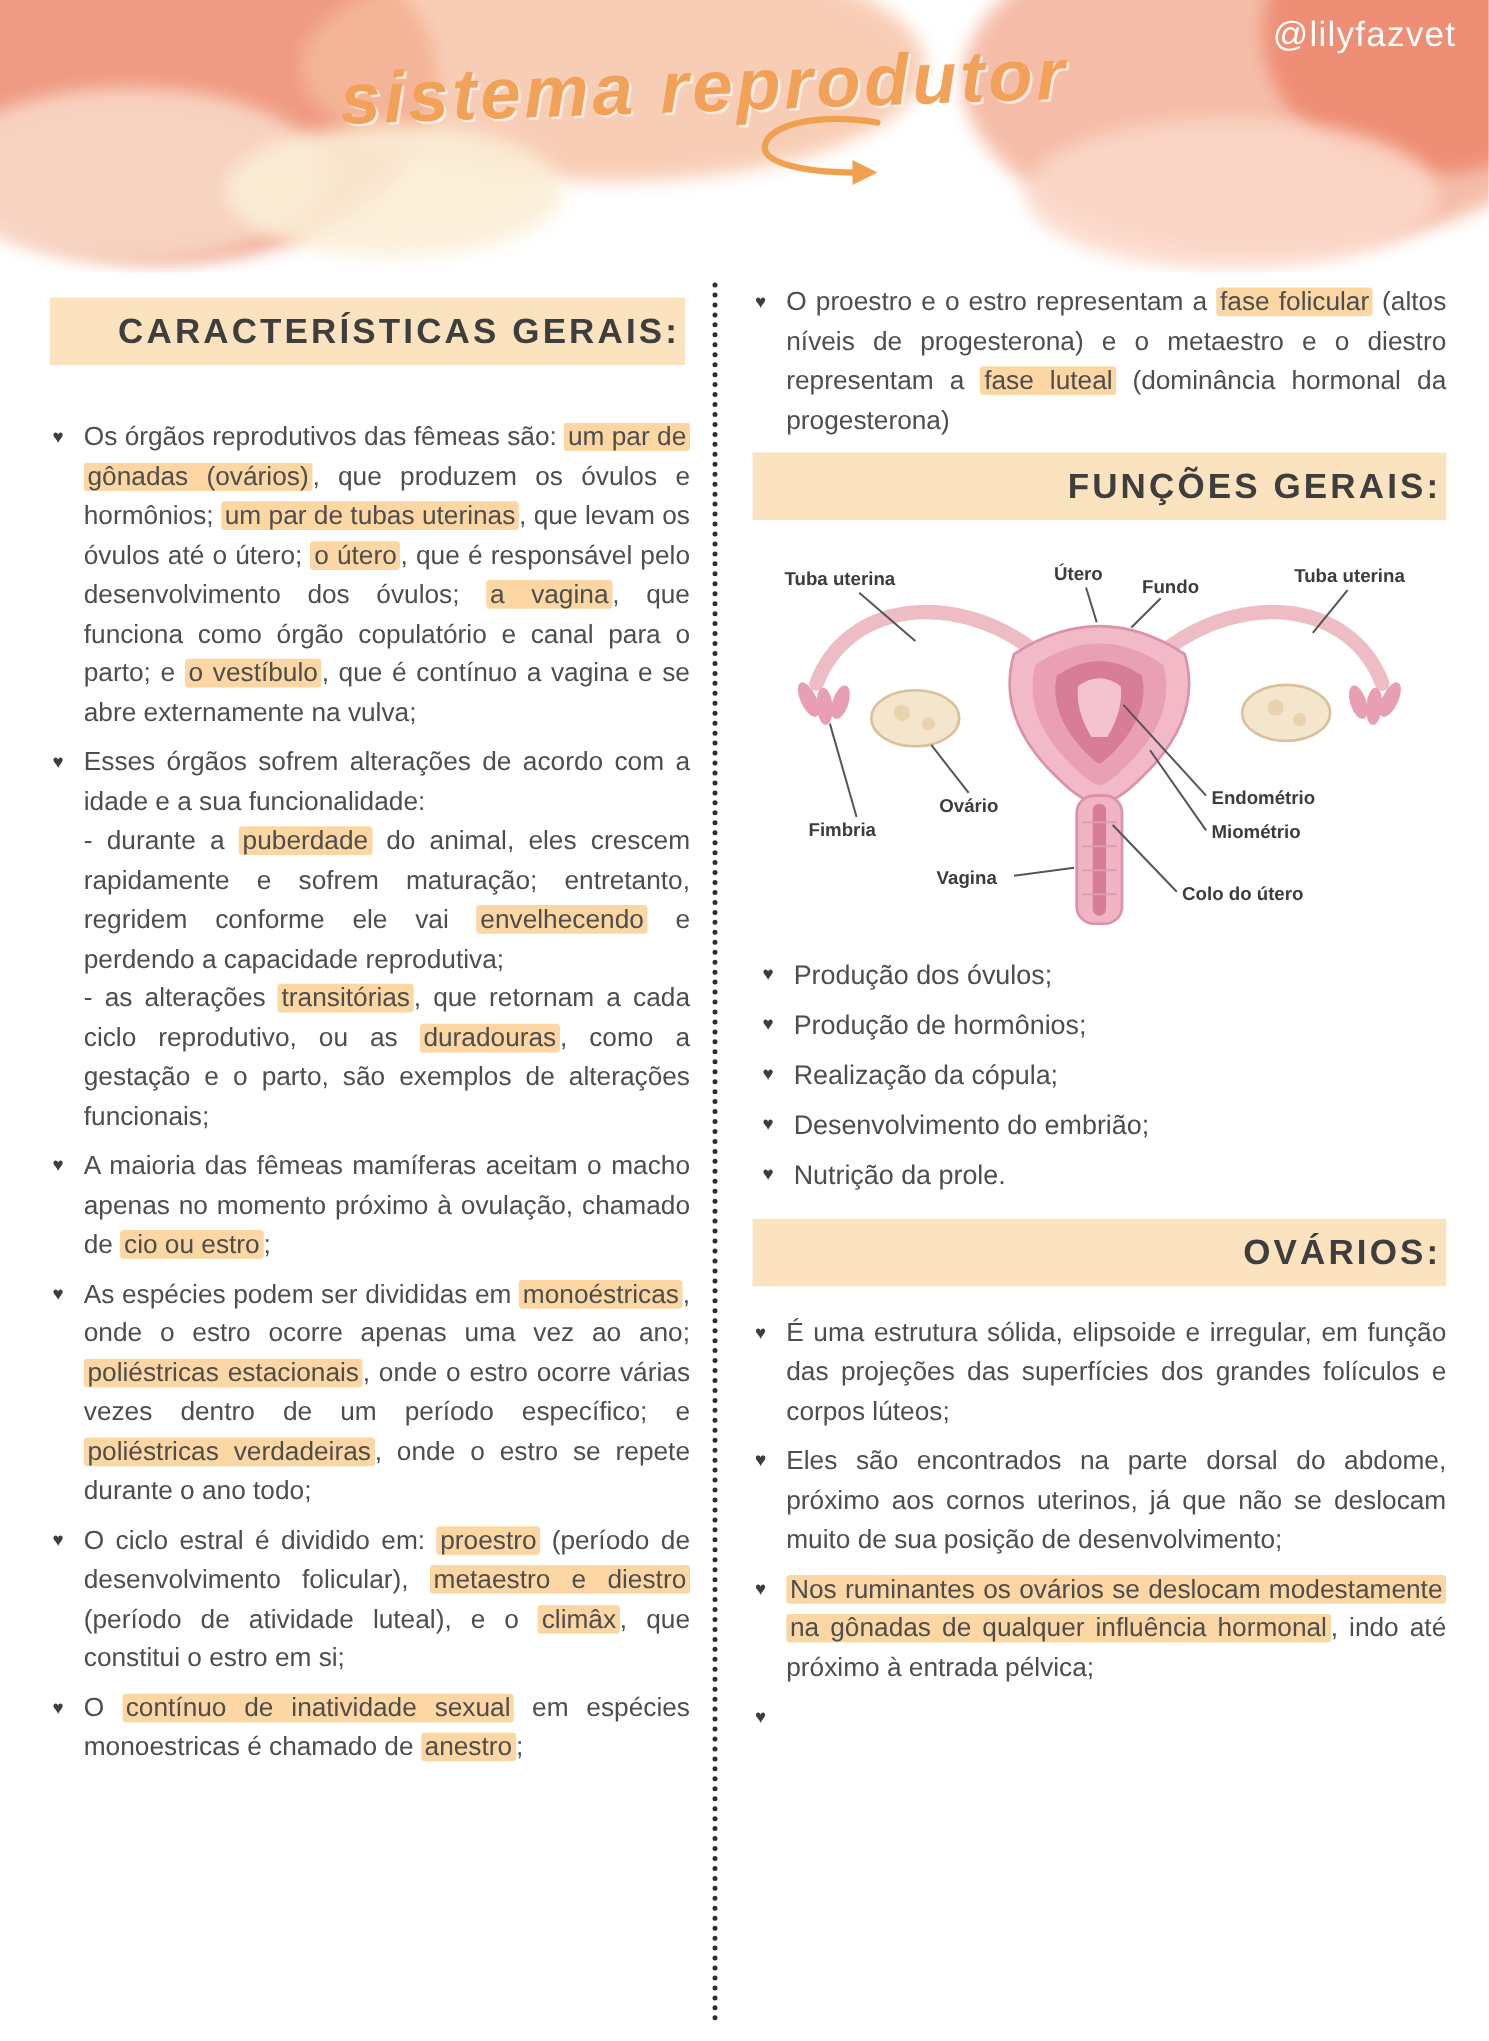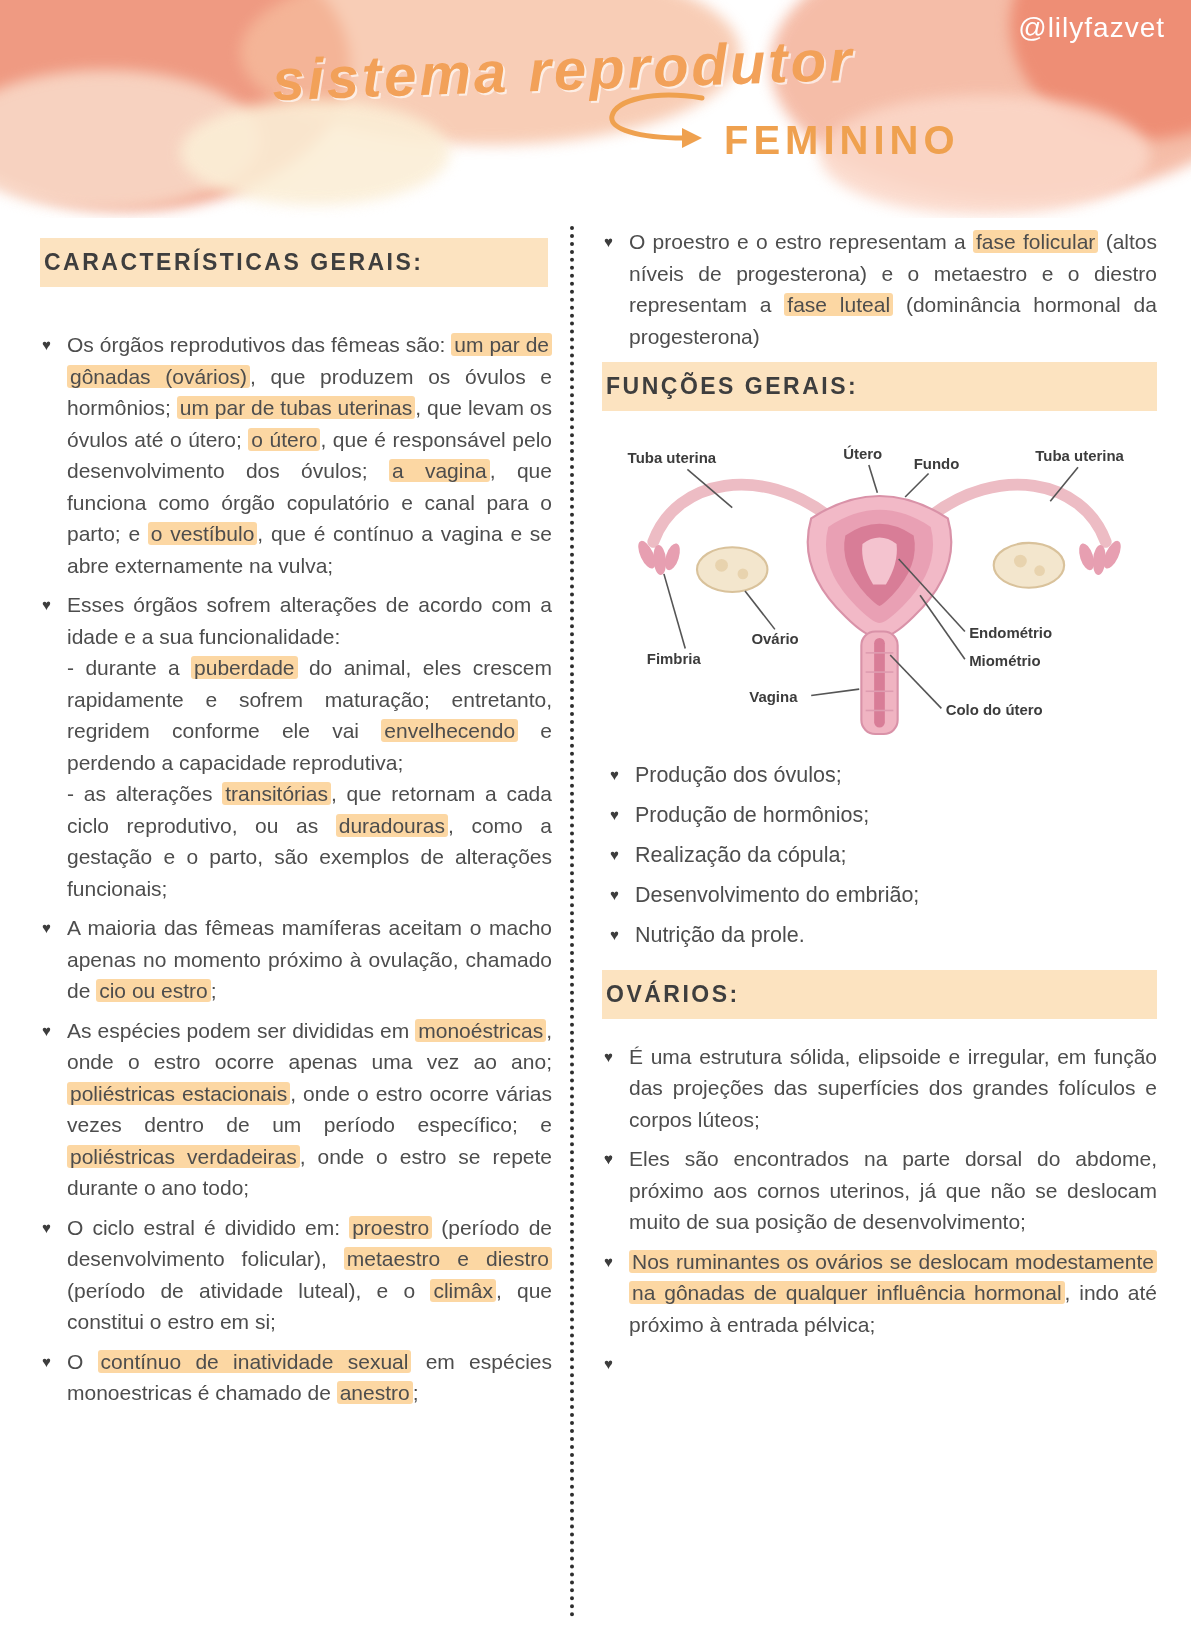--- a/index.html
+++ b/index.html
@@ -35,22 +35,22 @@
     position:absolute; left:724px; top:118px; z-index:5;
     font-size:40px; font-weight:bold; letter-spacing:5px; color:#efa14f;
   }
 
   
   .columns { display:flex; padding:8px 34px 0 40px; min-height:1400px; }
   .col-left  { width:512px; margin-right:18px; }
   .col-right { flex:1; border-left:4px dotted #2e2e2e; padding-left:28px; }
 
   .section-box {
-    background:#fce3c0; text-align:left; padding:11px 4px;
-    font-size:23px; font-weight:bold; letter-spacing:2.5px; color:#3e3e3e;
+    background:#fce3c0; text-align:right; padding:11px 4px;
+    font-size:28px; font-weight:bold; letter-spacing:2.5px; color:#3e3e3e;
   }
   .col-left  .section-box { margin:12px 4px 42px 0; }
   .col-right .section-box { margin:10px 0 22px 0; }
 
   ul { list-style:none; }
   .bullets li {
     position:relative; padding-left:27px; margin-bottom:8px;
     font-size:21px; line-height:1.5; text-align:justify;
   }
   .heart { color:#3d3d3d; font-size:15px; }
@@ -89,21 +89,20 @@
     <div class="blob b7"></div>
 
     <div class="handle">@lilyfazvet</div>
     <h1 class="title-script">sistema reprodutor</h1>
 
     <svg class="title-arrow" width="120" height="58" viewBox="0 0 120 58">
       <path d="M104 6 C 55 -2, 18 8, 14 24 C 11 37, 40 46, 86 46" fill="none" stroke="#efa14f" stroke-width="5" stroke-linecap="round"></path>
       <polygon points="84,36 104,46 84,56" fill="#efa14f"></polygon>
     </svg>
 
-    <div class="title-sub">FEMININO</div>
   </div>
 
   <div class="columns">
 
     <div class="col-left">
       <div class="section-box">CARACTERÍSTICAS GERAIS:</div>
 
       <ul class="bullets">
         <li>
           <span class="heart">♥</span>

